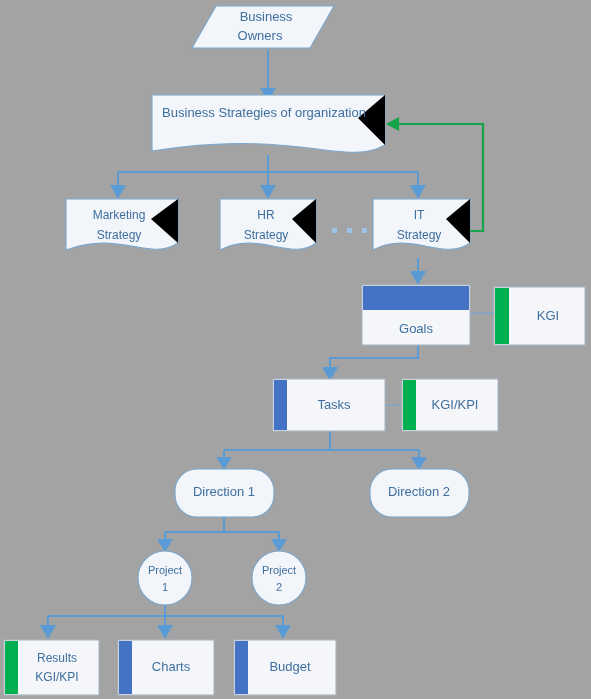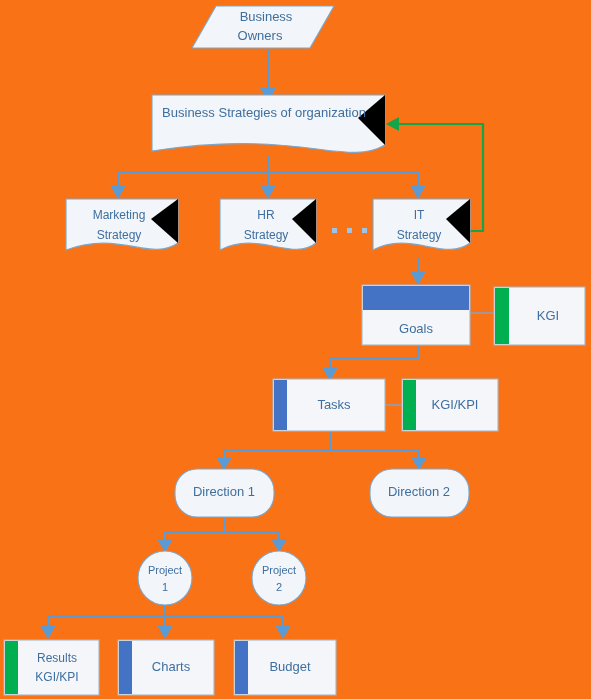--- a/index.html
+++ b/index.html
@@ -7,21 +7,21 @@
     padding: 0;
     background: #ffffff;
   }
   body {
     font-family: "Liberation Sans", sans-serif;
   }
   #diagram-root {
     position: relative;
     width: 591px;
     height: 699px;
-    background: #f97316;
+    background: #a3a3a3;
     overflow: hidden;
   }
   #diagram-svg {
     position: absolute;
     left: 0;
     top: 0;
     width: 591px;
     height: 699px;
   }
   .node-label {

